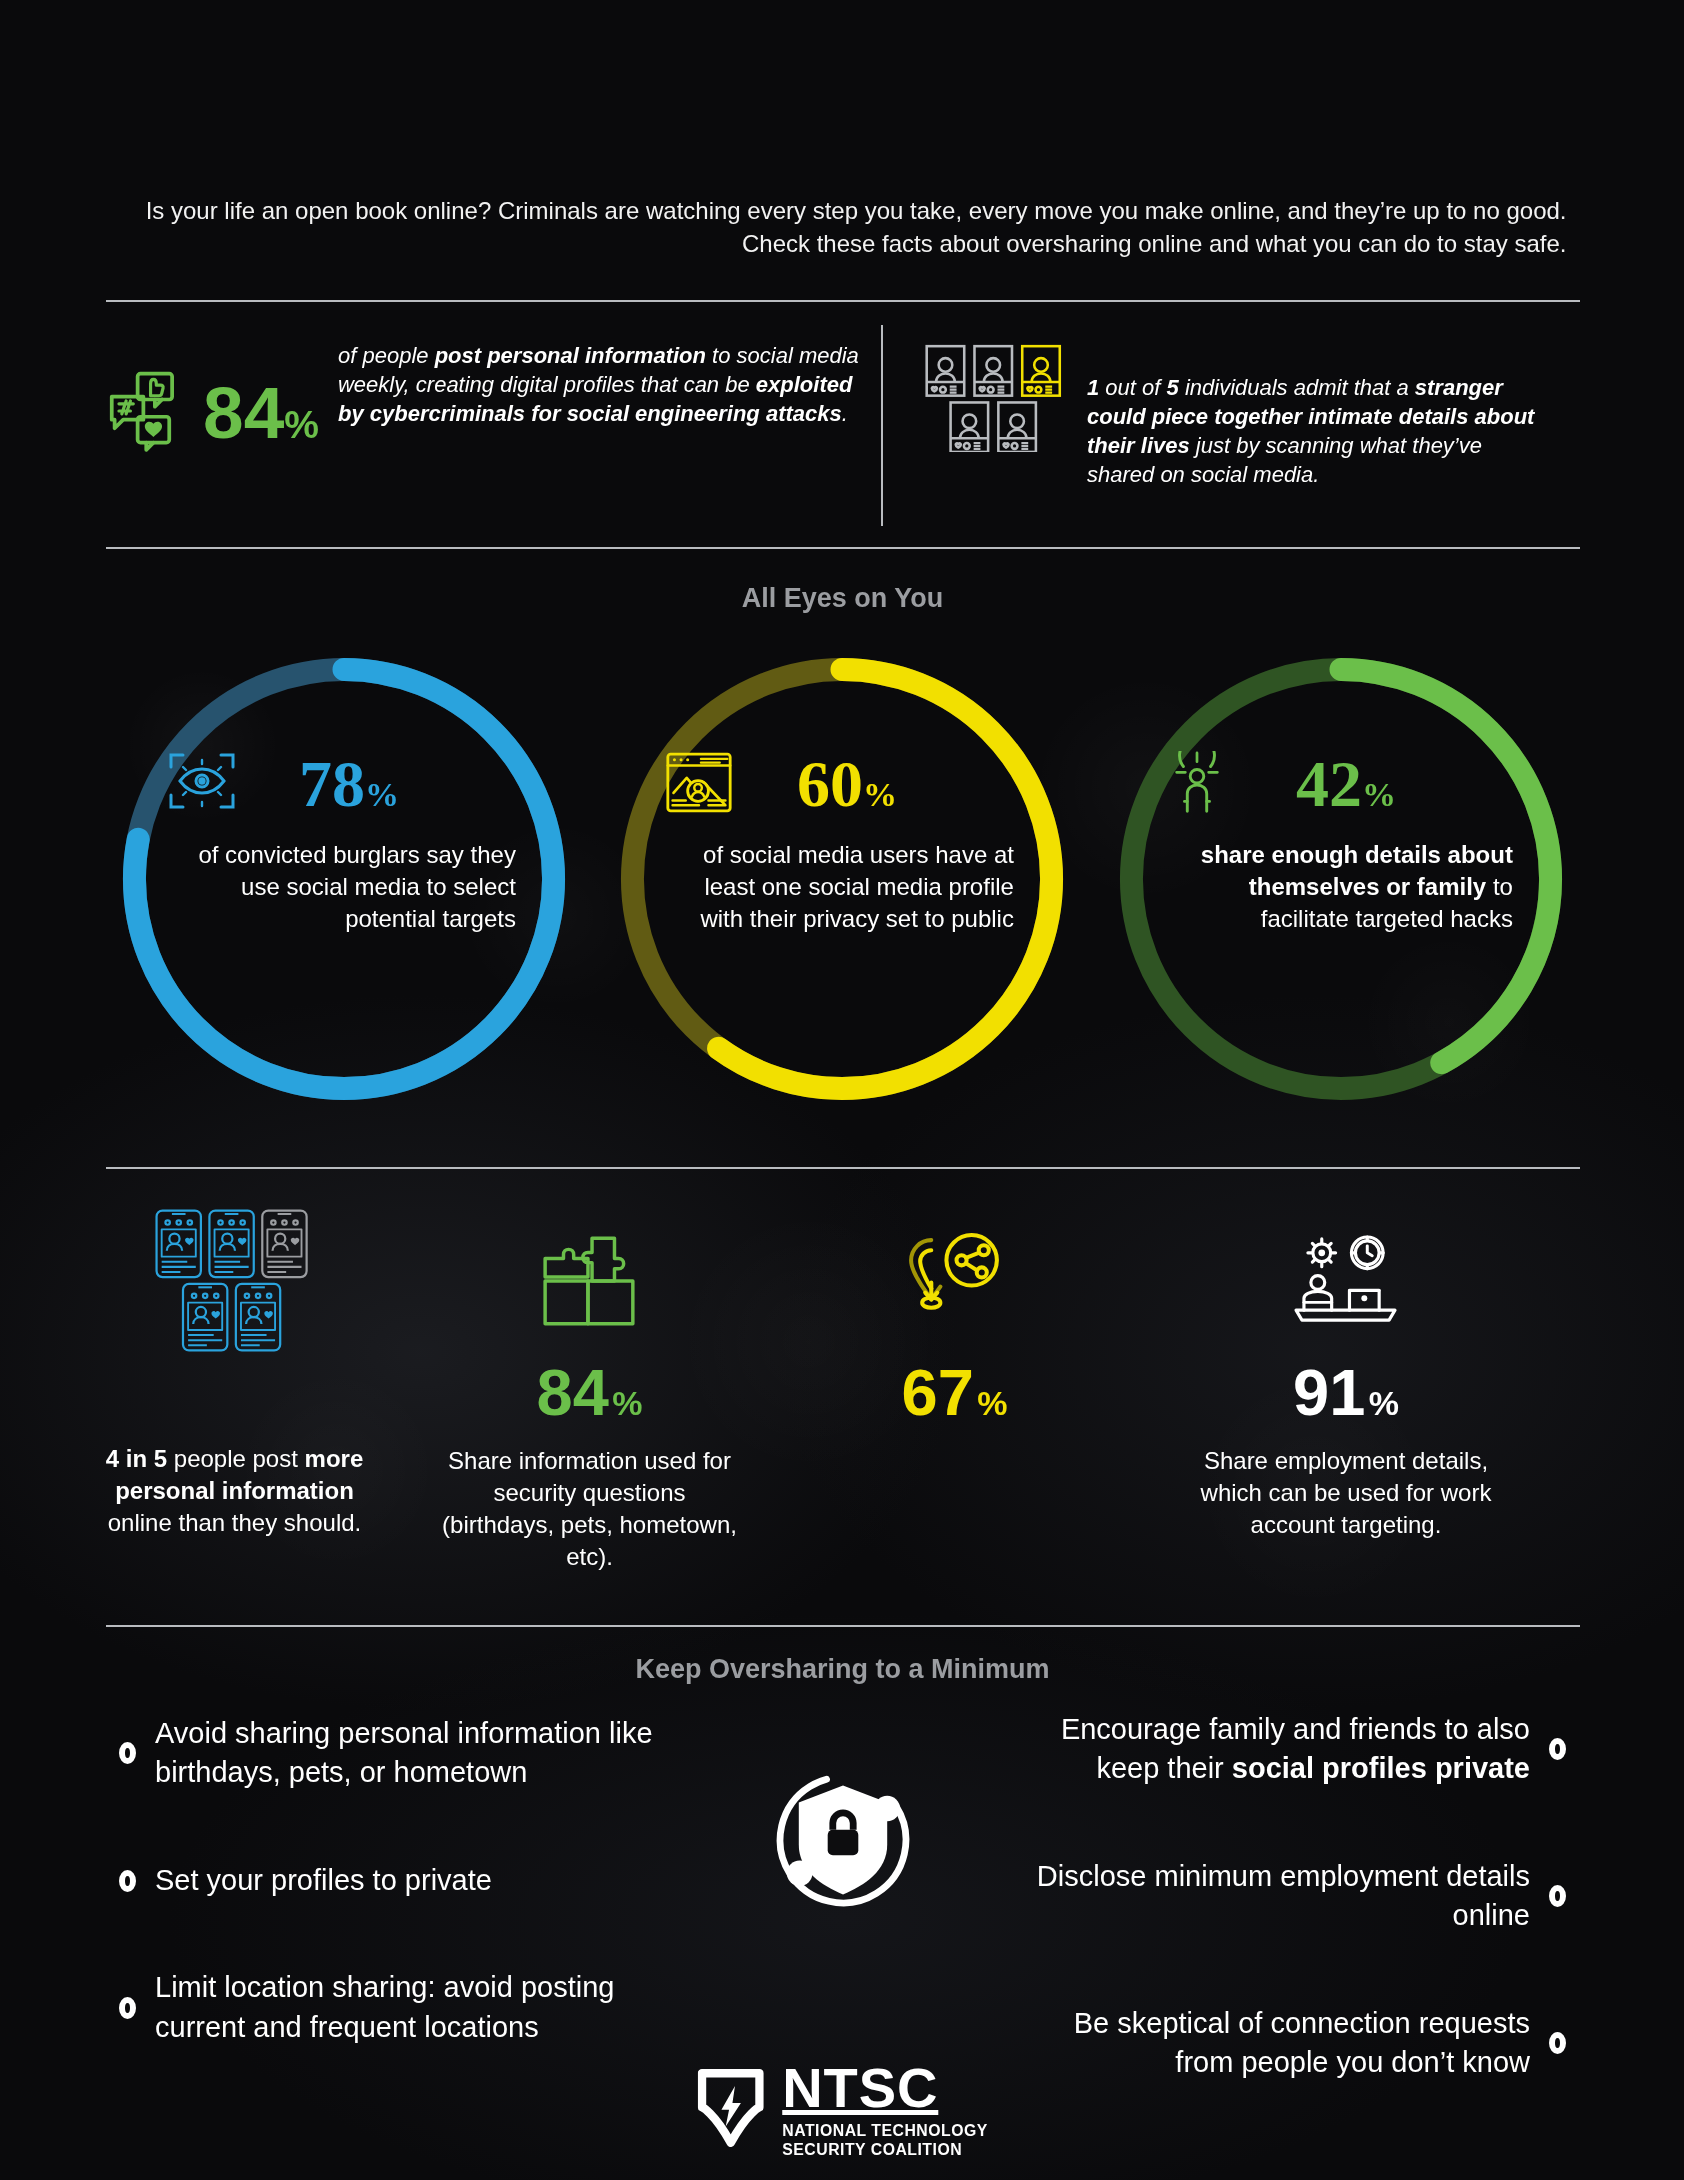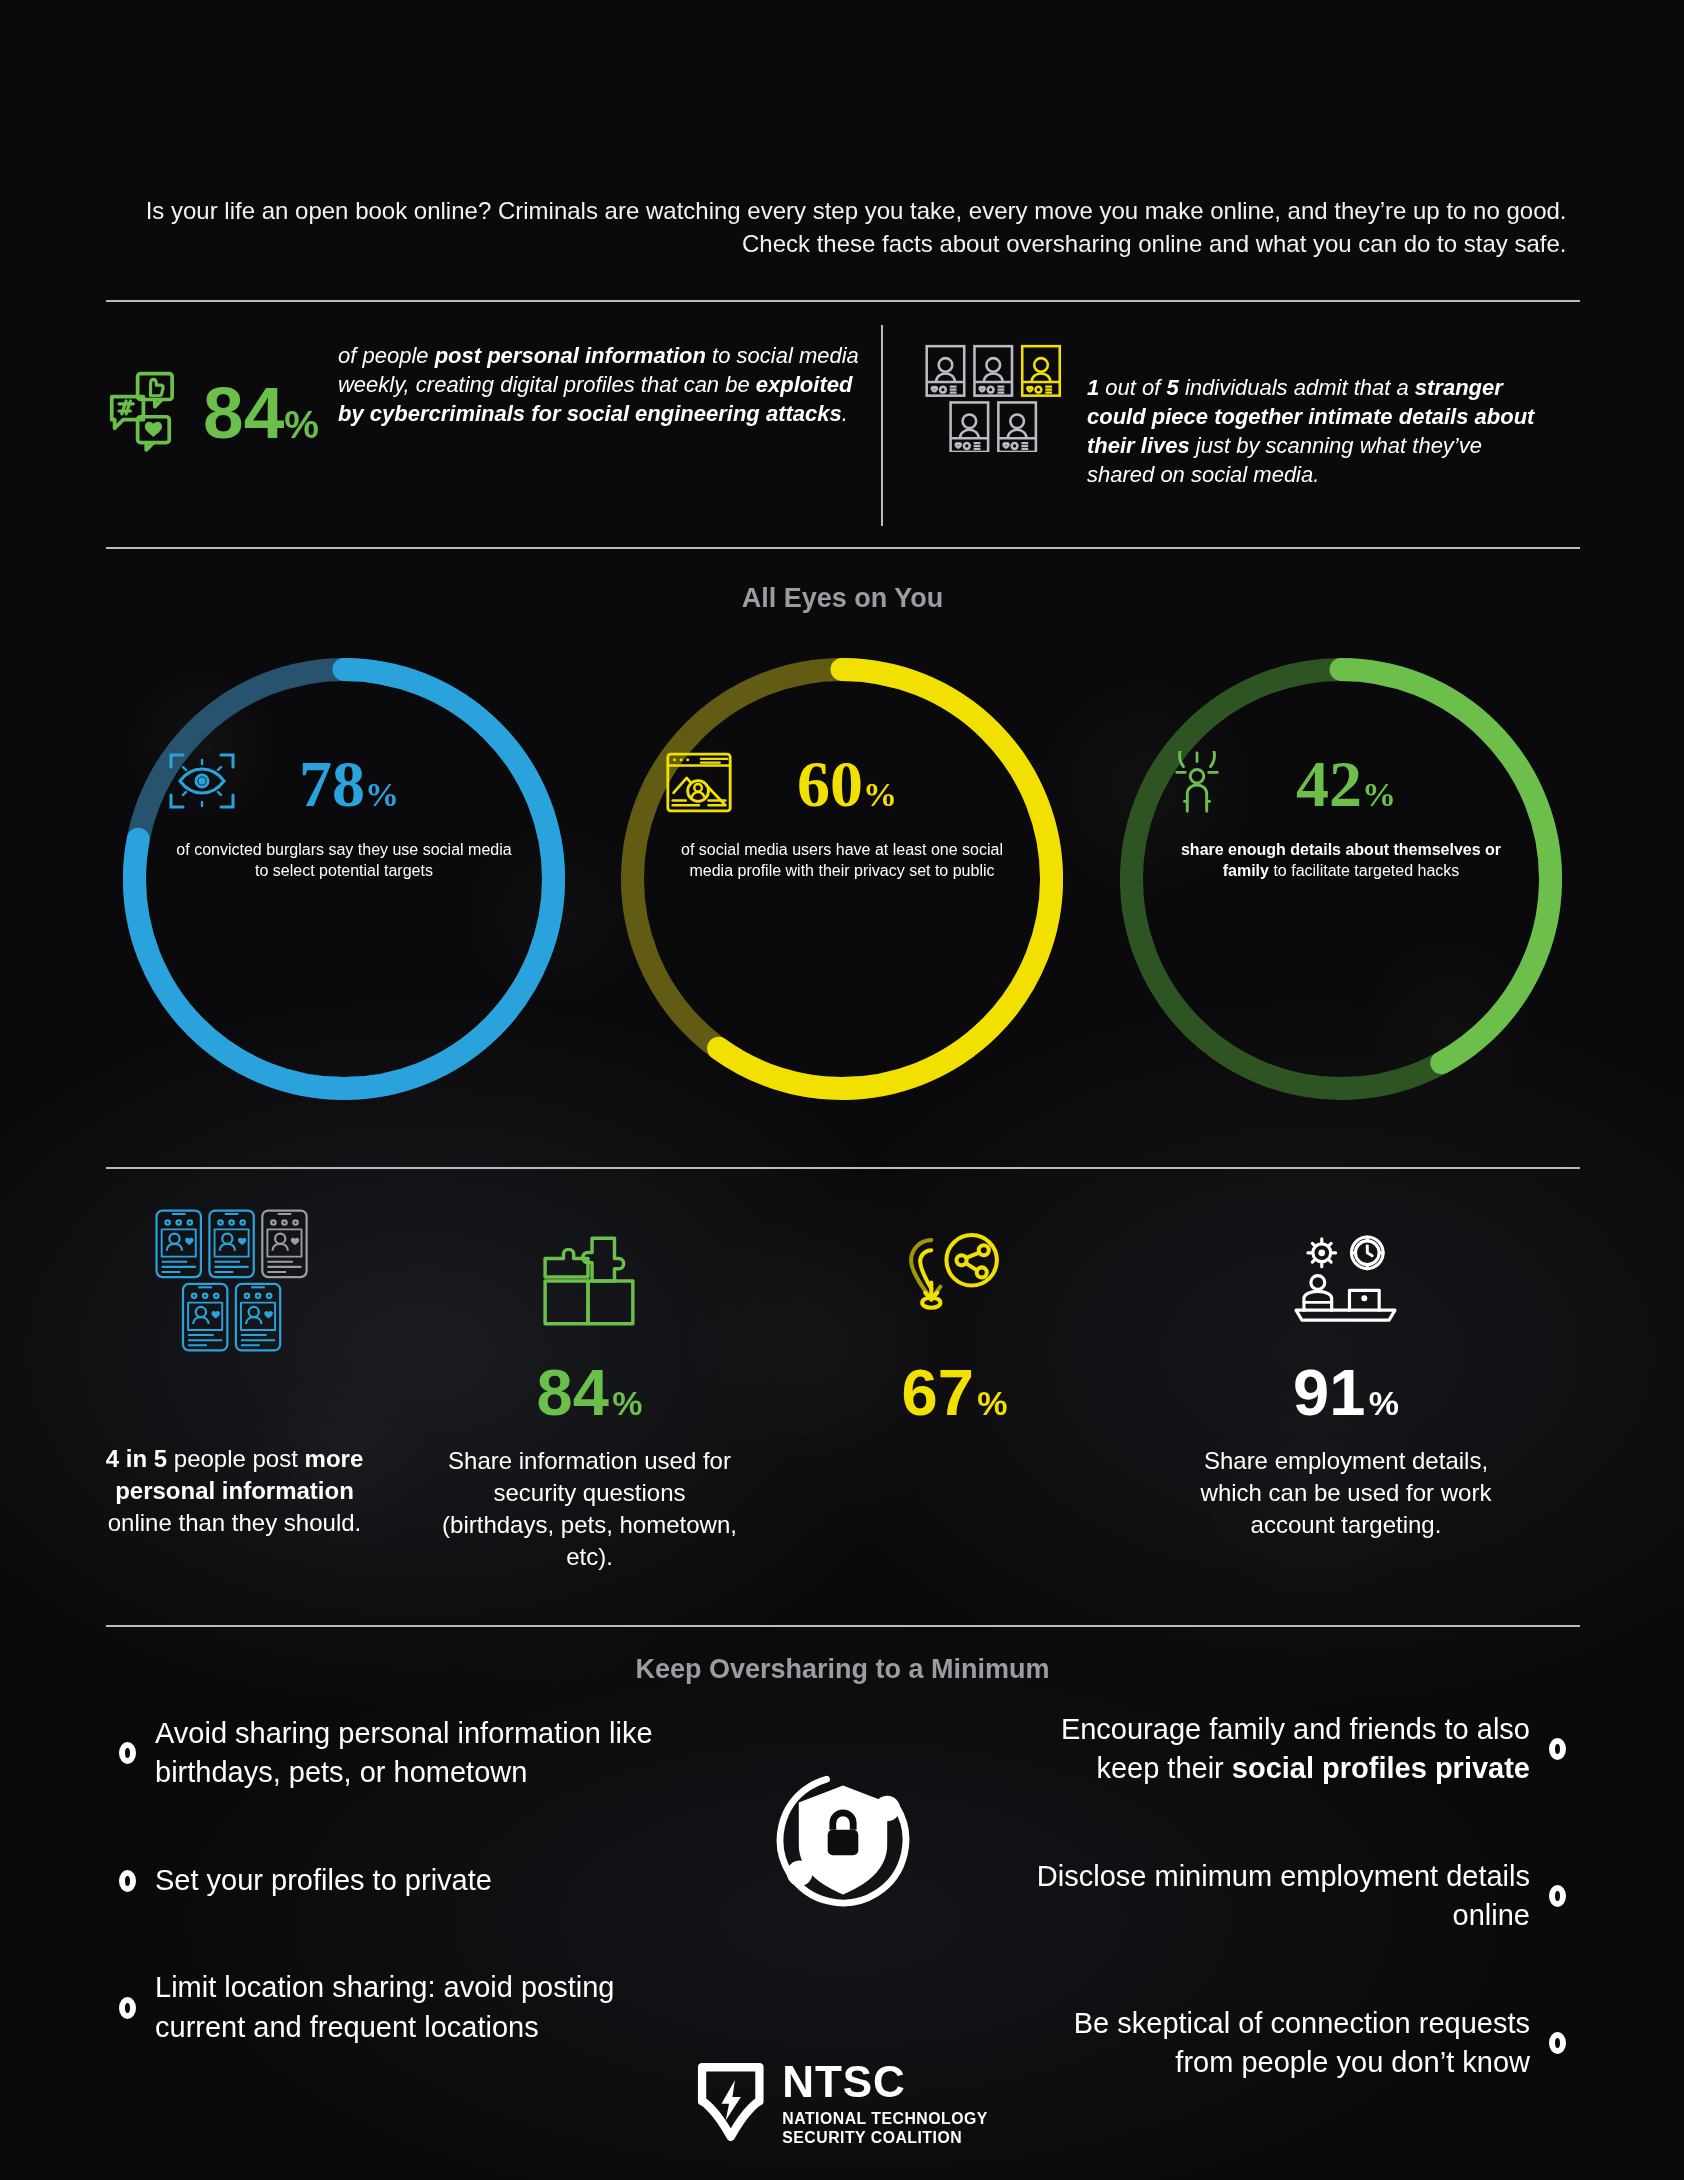--- a/index.html
+++ b/index.html
@@ -106,22 +106,23 @@
     position: absolute; left: 53px; right: 53px; top: 102px;
     text-align: center;
   }
   .donut-numrow {
     display: flex; align-items: center; justify-content: center; gap: 10.2px;
     margin-bottom: 22px;
   }
   .donut-num { font-size: 66px; font-weight: 700; line-height: 1; font-family: Liberation Serif, serif; }
   .donut-num .pc { font-size: 34px; }
   .donut-cap {
-    font-size: 16px; line-height: 1.33; color: #ffffff; font-weight: 400;
+    font-size: 24px; line-height: 1.33; color: #ffffff; font-weight: 400;
     padding: 0 5.1px;
+    text-align: right;
   }
   .donut-cap b { font-weight: 700; }
 
   
   .quad { position: absolute; top: 1208px; height: 400px; }
   #quad0 { left: 94px;  width: 281px; }
   #quad1 { left: 436px;  width: 307px; }
   #quad2 { left: 801px;  width: 307px; }
   #quad3 { left: 1184px; width: 324px; }
   .quad-icon { height: 145px; display: flex; align-items: center; justify-content: center; }
@@ -155,21 +156,21 @@
     width: 170px; height: 170px;
   }
 
   
   .logo {
     position: absolute; left: 50%; top: 2060px; transform: translateX(-50%);
     display: flex; align-items: center; gap: 19px;
   }
   .logo-text { line-height: 1; }
   .logo-ntsc {
-    font-size: 44px; font-weight: 700; letter-spacing: 0.9px; color: #fff;
+    font-size: 56px; font-weight: 700; letter-spacing: 0.9px; color: #fff; text-decoration: underline;
   }
   .logo-sub {
     font-size: 15.8px; font-weight: 700; letter-spacing: 0.5px;
     color: #fff; margin-top: 5.1px; line-height: 1.22;
   }
 </style>
 </head>
 <body>
 
 <div id="page">

